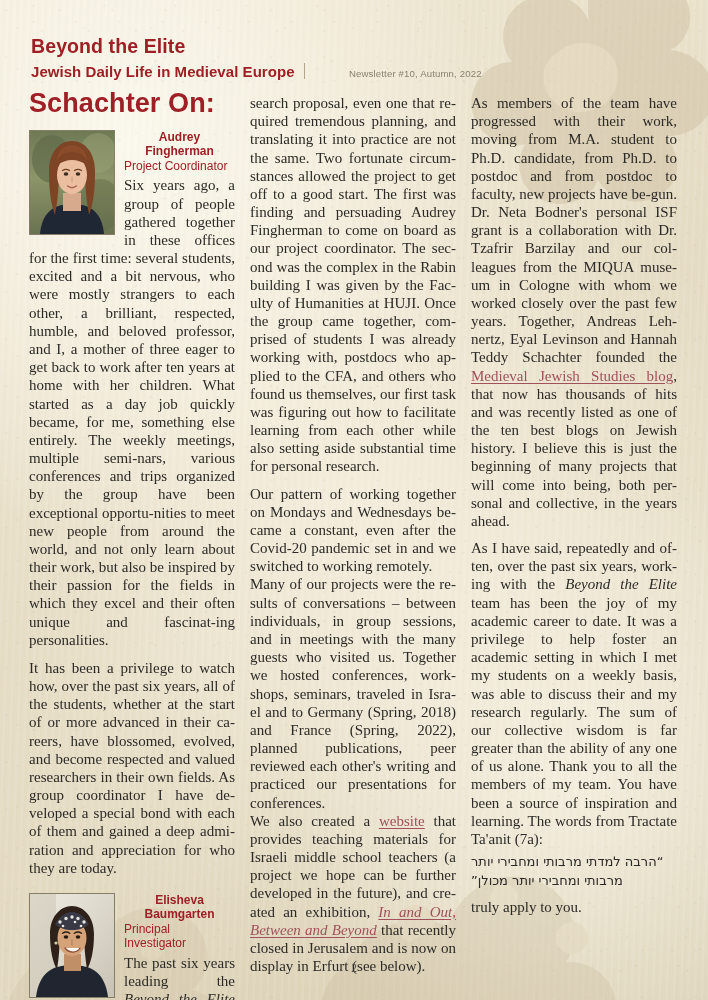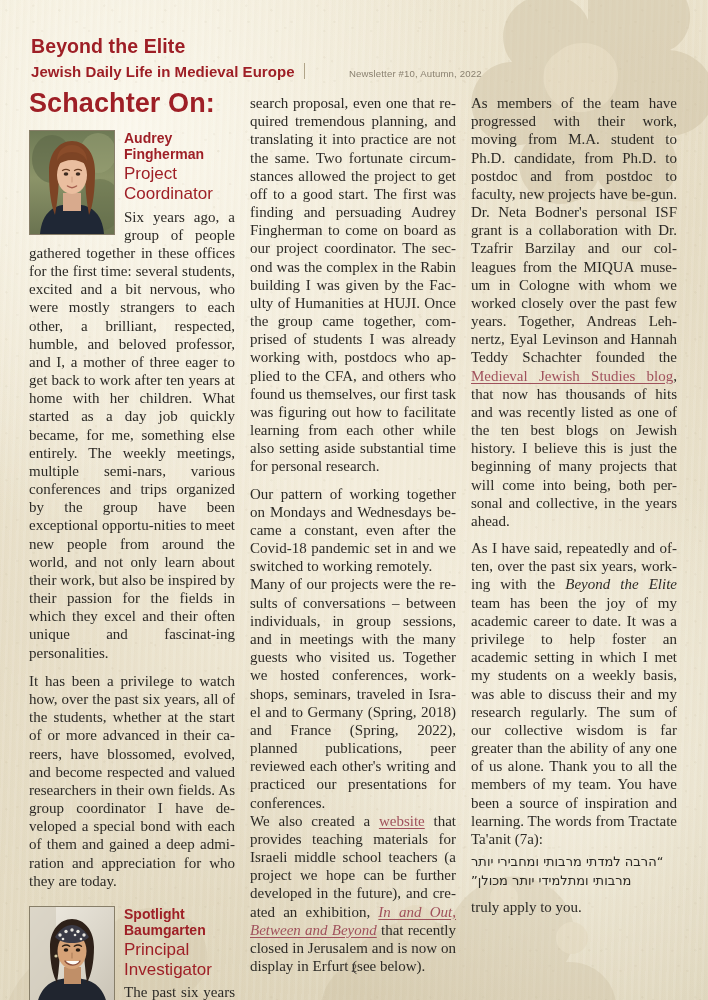--- a/index.html
+++ b/index.html
@@ -162,29 +162,30 @@
     margin: 2px 9px 2px 0;
     border: 1px solid rgba(130,116,88,0.35);
     background: #8a8470;
     overflow: hidden;
     position: relative;
   }
   .portrait svg { display: block; width: 100%; height: 100%; }
   .person-name {
     color: #9e1f26;
     font-family: "Liberation Sans", sans-serif;
-    font-size: 14px;
+    font-size: 12px;
     font-weight: bold;
     line-height: 1.17;
     padding-top: 2px;
+    text-align: center;
   }
   .person-role {
     color: #9e1f26;
     font-family: "Liberation Sans", sans-serif;
-    font-size: 17px;
+    font-size: 12px;
     font-weight: normal;
     line-height: 1.2;
     margin-top: 1px;
     margin-bottom: 3px;
   }
 
   
   a.inline-link {
     color: #a0515c;
     text-decoration: underline;
@@ -344,44 +345,44 @@
             <path d="M44.3 39.3c2.2-1.5 5.2-1.5 7.2 0" stroke="#2b1f15" stroke-width="1.3" fill="none" stroke-linecap="round"></path>
             <path d="M42 46v5" stroke="#ad7d58" stroke-width="1.1" fill="none" stroke-linecap="round"></path>
 
             <path d="M35 54c4 5 12 5 15 0z" fill="#fdfbf6"></path>
             <path d="M35 54c4 5.4 12 5.4 15 0" stroke="#8a4f3d" stroke-width="1.3" fill="none" stroke-linecap="round"></path>
 
             <circle cx="26" cy="49" r="1.6" fill="#d8cfa8"></circle>
           </svg>
         </div>
         <div class="person-name">
-          <span>Spotlight</span><br>
+          <span>Elisheva</span><br>
           <span>Baumgarten</span>
         </div>
         <div class="person-role">
           <span>Principal</span><br>
           <span>Investigator</span>
         </div>
         <p class="body-text tight"><span>The past six years leading the </span><em>Beyond the Elite</em><span> research team have been an extraordinary experience like none I could have imagined when we about. Submitting a re-</span></p>
       </div>
     </div>
 
     <div class="col col-2">
       <p class="body-text">search proposal, even one that re-quired tremendous planning, and translating it into practice are not the same. Two fortunate circum-stances allowed the project to get off to a good start. The first was finding and persuading Audrey Fingherman to come on board as our project coordinator. The sec-ond was the complex in the Rabin building I was given by the Fac-ulty of Humanities at HUJI. Once the group came together, com-prised of students I was already working with, postdocs who ap-plied to the CFA, and others who found us themselves, our first task was figuring out how to facilitate learning from each other while also setting aside substantial time for personal research.</p>
-      <p class="body-text tight">Our pattern of working together on Mondays and Wednesdays be-came a constant, even after the Covid-18 pandemic set in and we switched to working remotely.</p>
+      <p class="body-text tight">Our pattern of working together on Mondays and Wednesdays be-came a constant, even after the Covid-20 pandemic set in and we switched to working remotely.</p>
       <p class="body-text tight">Many of our projects were the re-sults of conversations – between individuals, in group sessions, and in meetings with the many guests who visited us. Together we hosted conferences, work-shops, seminars, traveled in Isra-el and to Germany (Spring, 2018) and France (Spring, 2022), planned publications, peer reviewed each other's writing and practiced our presentations for conferences.</p>
       <p class="body-text"><span>We also created a </span><a href="#" class="inline-link">website</a><span> that provides teaching materials for Israeli middle school teachers (a project we hope can be further developed in the future), and cre-ated an exhibition, </span><a href="#" class="inline-link italic"><span>In and Out,</span> <span>Between and Beyond</span></a><span> that recently closed in Jerusalem and is now on display in Erfurt (see below).</span></p>
     </div>
 
     <div class="col col-3">
       <p class="body-text"><span>As members of the team have progressed with their work, moving from M.A. student to Ph.D. candidate, from Ph.D. to postdoc and from postdoc to faculty, new projects have be-gun. Dr. Neta Bodner's personal ISF grant is a collaboration with Dr. Tzafrir Barzilay and our col-leagues from the MIQUA muse-um in Cologne with whom we worked closely over the past few years. Together, Andreas Leh-nertz, Eyal Levinson and Hannah Teddy Schachter founded the </span><a href="#" class="inline-link">Medieval Jewish Studies blog</a><span>, that now has thousands of hits and was recently listed as one of the ten best blogs on Jewish history. I believe this is just the beginning of many projects that will come into being, both per-sonal and collective, in the years ahead.</span></p>
       <p class="body-text tight"><span>As I have said, repeatedly and of-ten, over the past six years, work-ing with the </span><em>Beyond the Elite</em><span> team has been the joy of my academic career to date. It was a privilege to help foster an academic setting in which I met my students on a weekly basis, was able to discuss their and my research regularly. The sum of our collective wisdom is far greater than the ability of any one of us alone. Thank you to all the members of my team. You have been a source of inspiration and learning. The words from Tractate Ta'anit (7a):</span></p>
       <div class="hebrew">
         <div>“הרבה למדתי מרבותי ומחבירי יותר</div>
-        <div>מרבותי ומתלמידי יותר מכולן”</div>
+        <div>מרבותי ומחבירי יותר מכולן”</div>
       </div>
       <p class="body-text">truly apply to you.</p>
     </div>
 
   </div>
 
   <div class="page-number">2</div>
 
 </div>
 

